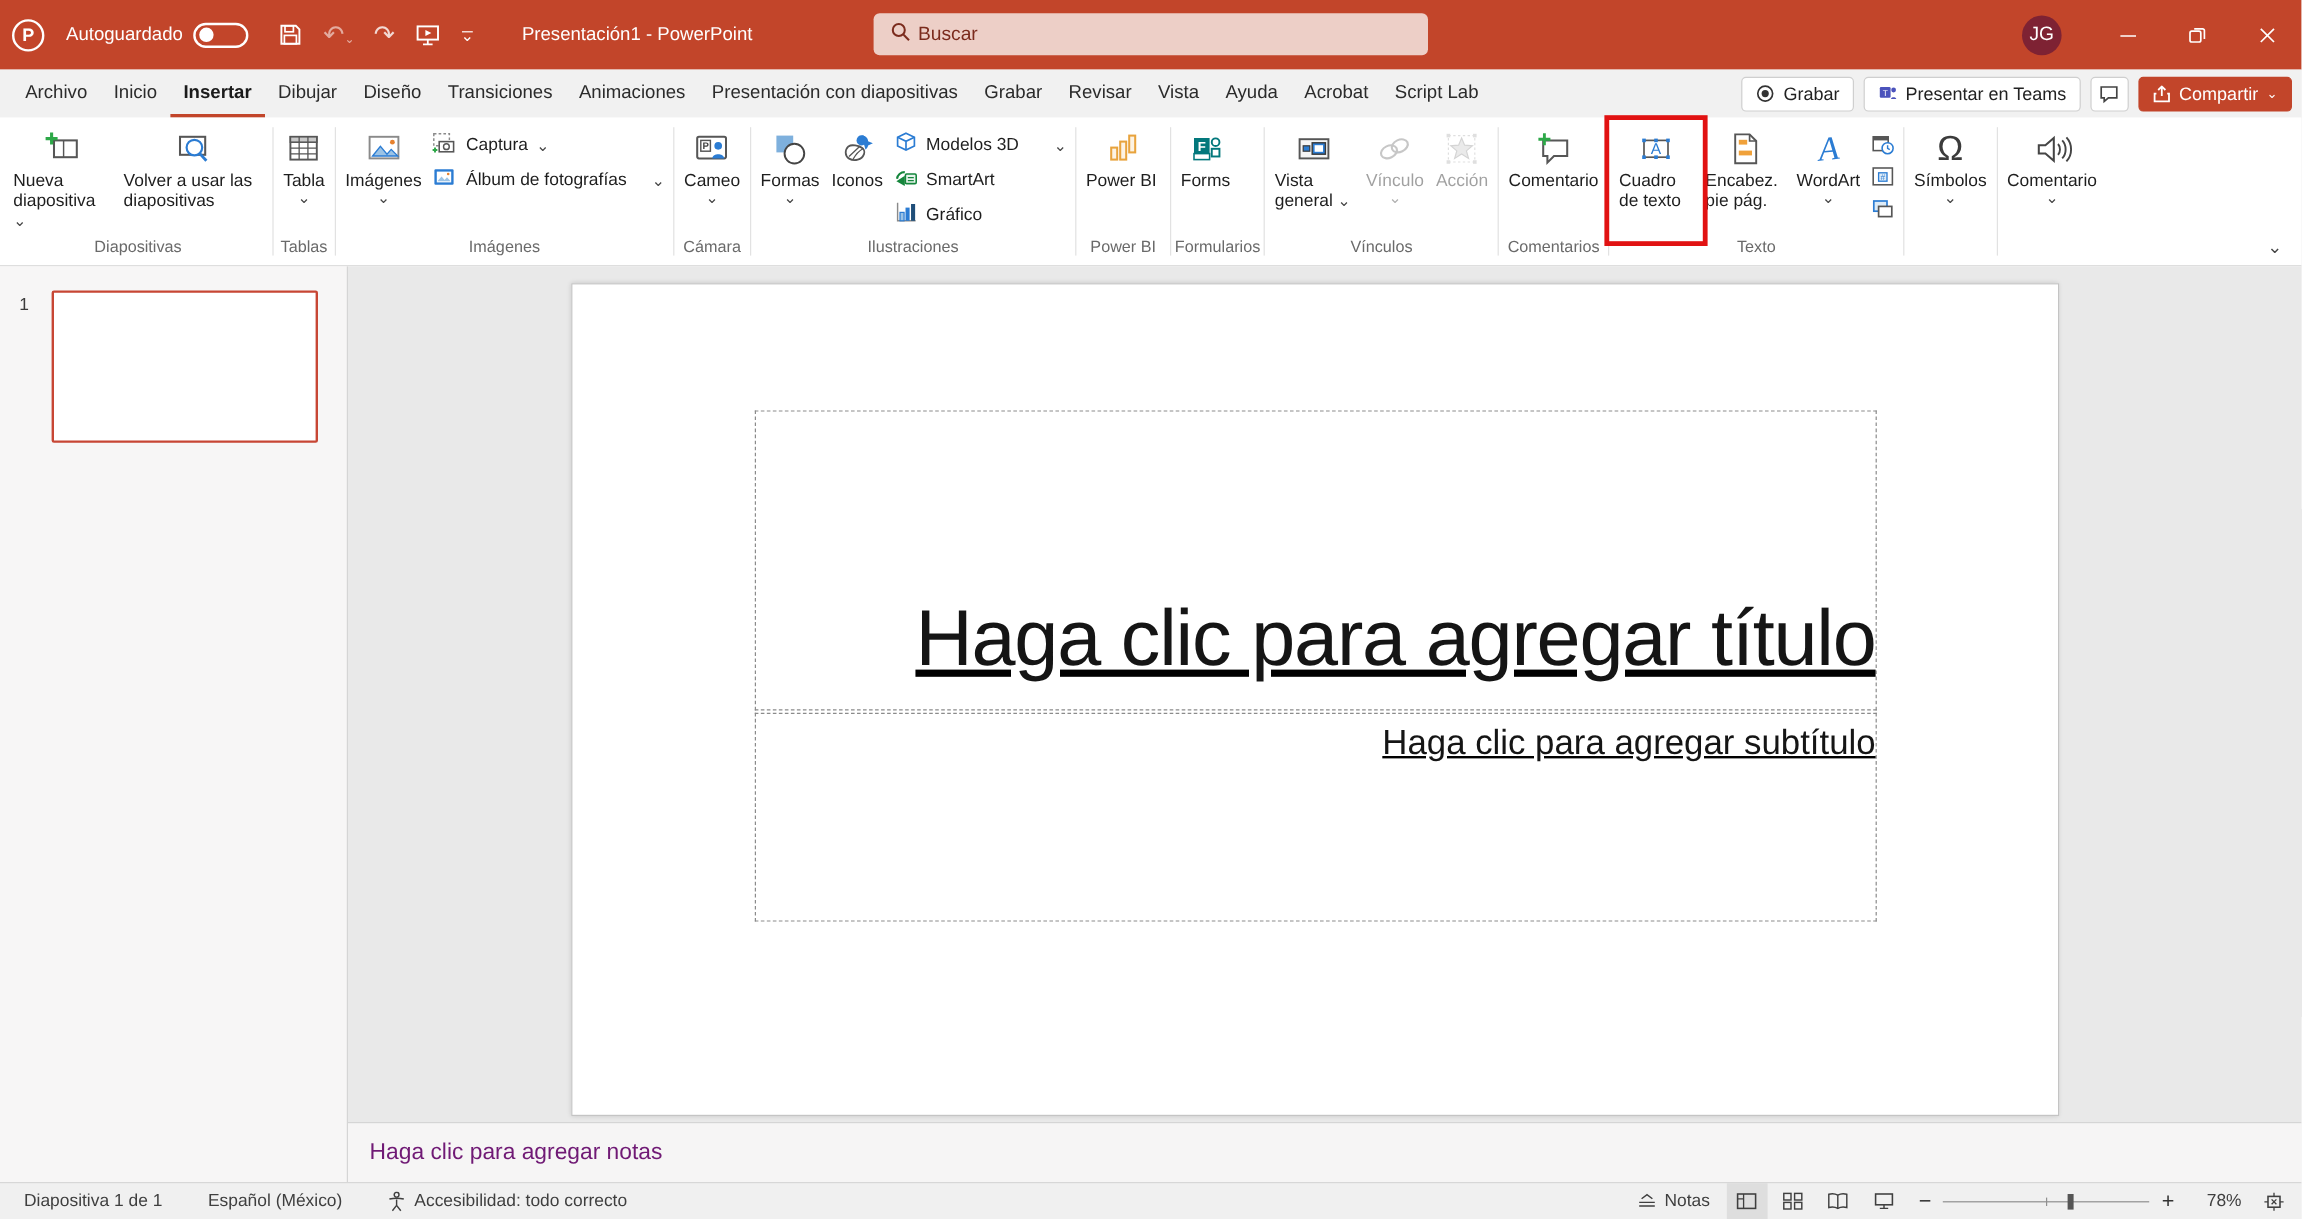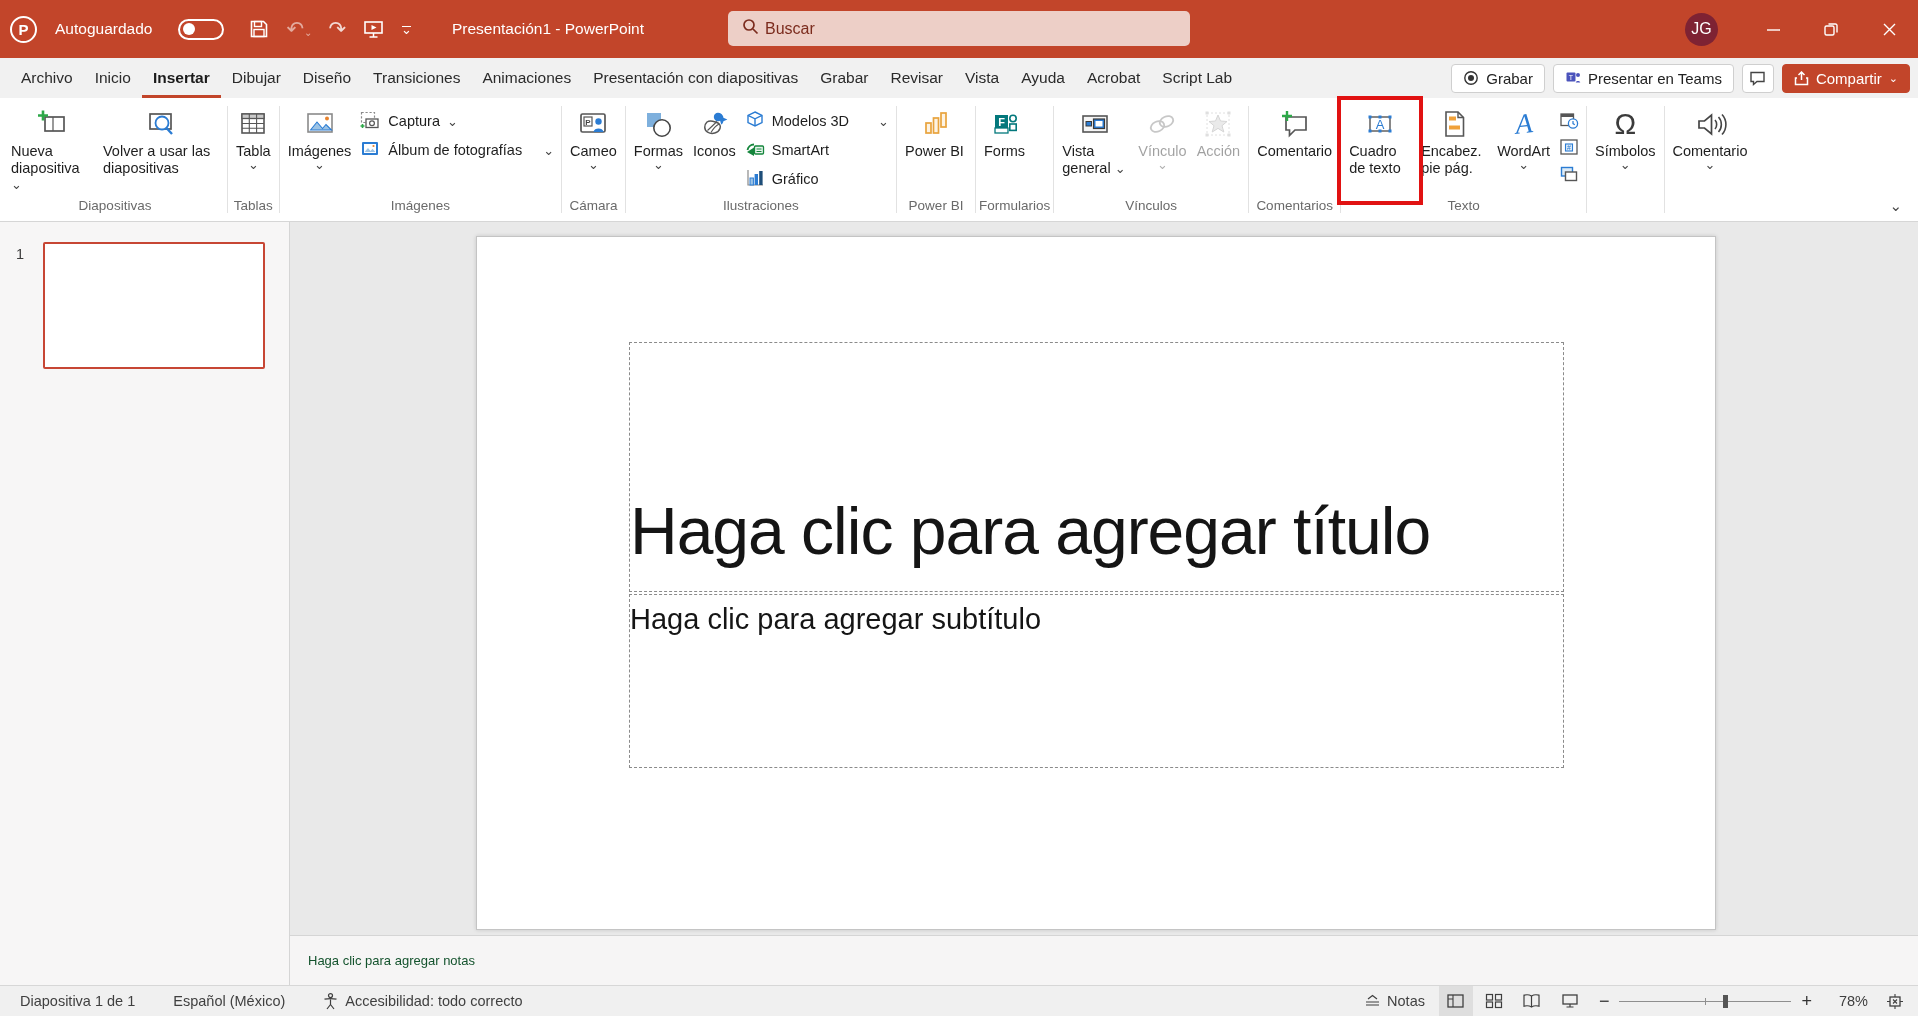--- a/index.html
+++ b/index.html
@@ -3,21 +3,21 @@
 <meta charset="utf-8">
 <style>
   * { box-sizing: border-box; margin: 0; padding: 0; }
   html,body { width:1918px; height:1016px; overflow:hidden; }
   body { font-family:"Liberation Sans", sans-serif; background:#fff; position:relative; }
 
   
   .titlebar { height:58px; background:#C2452A; display:flex; align-items:center; color:#fff; position:relative; padding:0 0 0 10px; }
   .tb-left { display:flex; align-items:center; gap:14px; }
   .logo { width:27px; height:27px; border:2px solid #fff; border-radius:50%; display:flex; align-items:center; justify-content:center; font-weight:bold; font-size:15px; margin-right:4px; }
-  .autosave { display:flex; align-items:center; gap:26px; font-size:15.5px; }
+  .autosave { display:flex; align-items:center; gap:9px; font-size:15.5px; }
   .toggle { width:46px; height:21px; border:2px solid #fff; border-radius:11px; position:relative; }
   .toggle .knob { position:absolute; left:3px; top:2.5px; width:12px; height:12px; background:#fff; border-radius:50%; }
   .qat { display:flex; align-items:center; gap:16px; margin-left:10px; }
   .qat svg { display:block; }
   .dim55 { opacity:.55; } .dim75 { opacity:.8; }
   .doc-title { font-size:15.5px; margin-left:26px; white-space:nowrap; }
   .search { position:absolute; left:50%; top:11px; transform:translateX(-50%); width:462px; height:35px; background:#EDCFC7; border-radius:5px; display:flex; align-items:center; gap:6px; padding:0 14px; color:#7B2B1D; font-size:16px; }
   .tb-right { position:absolute; right:0; top:0; height:100%; display:flex; align-items:center; }
   .avatar { width:33px; height:33px; border-radius:50%; background:#7E2233; color:#fff; font-size:16px; display:flex; align-items:center; justify-content:center; margin-right:26px; }
   .winbtn { width:58px; height:58px; display:flex; align-items:center; justify-content:center; }
@@ -55,27 +55,27 @@
   .ribbon-collapse { position:absolute; right:16px; bottom:6px; font-size:15px; color:#454545; }
 
   
   .workspace { height:763px; display:flex; }
   .thumbs { width:290px; background:#F7F6F6; border-right:1px solid #D5D5D5; position:relative; }
   .thumb-num { position:absolute; left:16px; top:24px; font-size:14.5px; color:#3c3c3c; }
   .thumb { position:absolute; left:43px; top:20px; width:222px; height:127px; background:#fff; border:2px solid #C74634; border-radius:2px; }
   .main { flex:1; display:flex; flex-direction:column; }
   .editor { flex:1; background:#E9E9E9; position:relative; }
   .slide { position:absolute; left:186px; top:14px; width:1240px; height:694px; background:#fff; border:1px solid #C4C4C4; box-shadow:0 0 4px rgba(0,0,0,.15); }
-  .ph { position:absolute; border:1.5px dashed #8b8b8b; display:flex; justify-content:flex-start; }
+  .ph { position:absolute; border:1.5px dashed #8b8b8b; display:flex; justify-content:flex-end;text-decoration:underline; }
   .ph-title { left:152px; top:105px; width:935px; height:250px; align-items:flex-end; padding-bottom:22px; }
   .ph-title .t { font-size:66px; color:#151515; letter-spacing:-1px; white-space:nowrap; }
   .ph-sub { left:152px; top:357px; width:935px; height:174px; align-items:flex-start; padding-top:8px; }
   .ph-sub .t { font-size:29px; color:#151515; }
   .notesbar { height:50px; background:#F6F5F5; border-top:1px solid #D5D5D5; display:flex; align-items:center; padding-left:18px; }
-  .notesbar .t { font-size:13px; color:#14532d;text-align:right; }
+  .notesbar .t { font-size:19px; color:#701a75;text-align:right; }
 
   
   .statusbar { height:31px; background:#F0F0F0; border-top:1px solid #D7D7D7; display:flex; align-items:center; font-size:14.5px; color:#3f3f3f; padding:0 8px 0 20px; position:relative; }
   .sb-item { margin-right:38px; display:flex; align-items:center; gap:7px; white-space:nowrap; }
   .sb-right { position:absolute; right:6px; top:0; height:100%; display:flex; align-items:center; gap:4px; }
   .sb-notes { display:flex; align-items:center; gap:6px; padding:0 10px; height:100%; }
   .viewbtn { width:34px; height:100%; display:flex; align-items:center; justify-content:center; }
   .viewbtn.active { background:#DEDEDE; }
   .zoomctl { display:flex; align-items:center; gap:10px; margin:0 8px; }
   .zoom-track { width:172px; height:1px; background:#8f8f8f; position:relative; }

